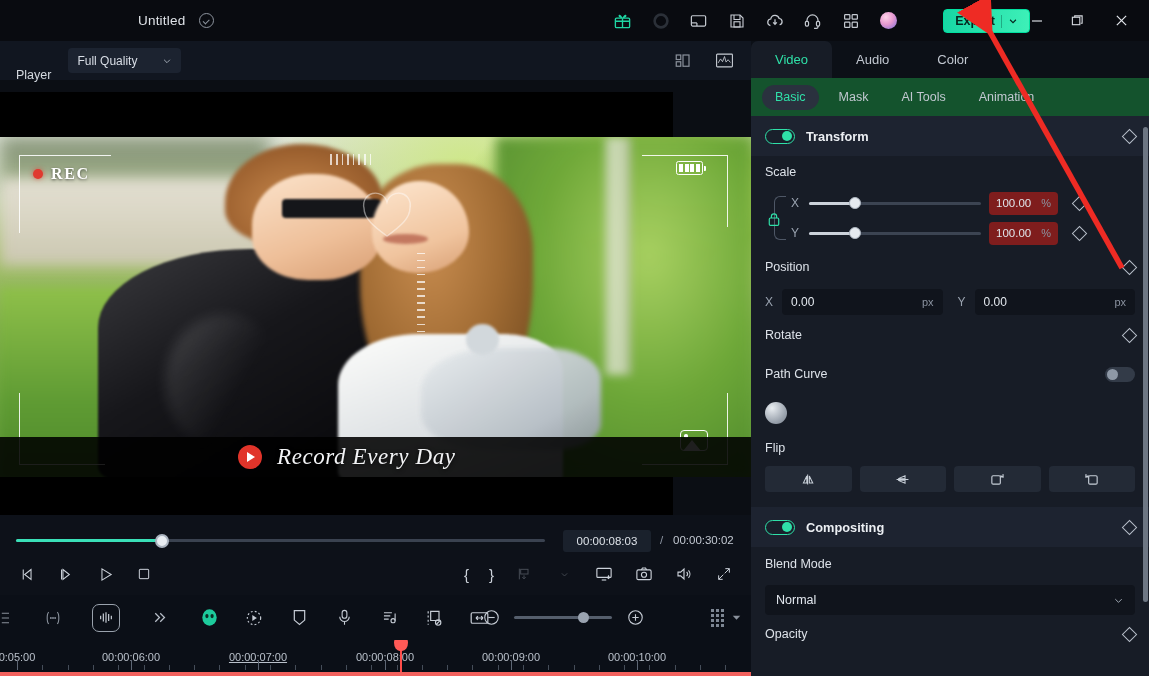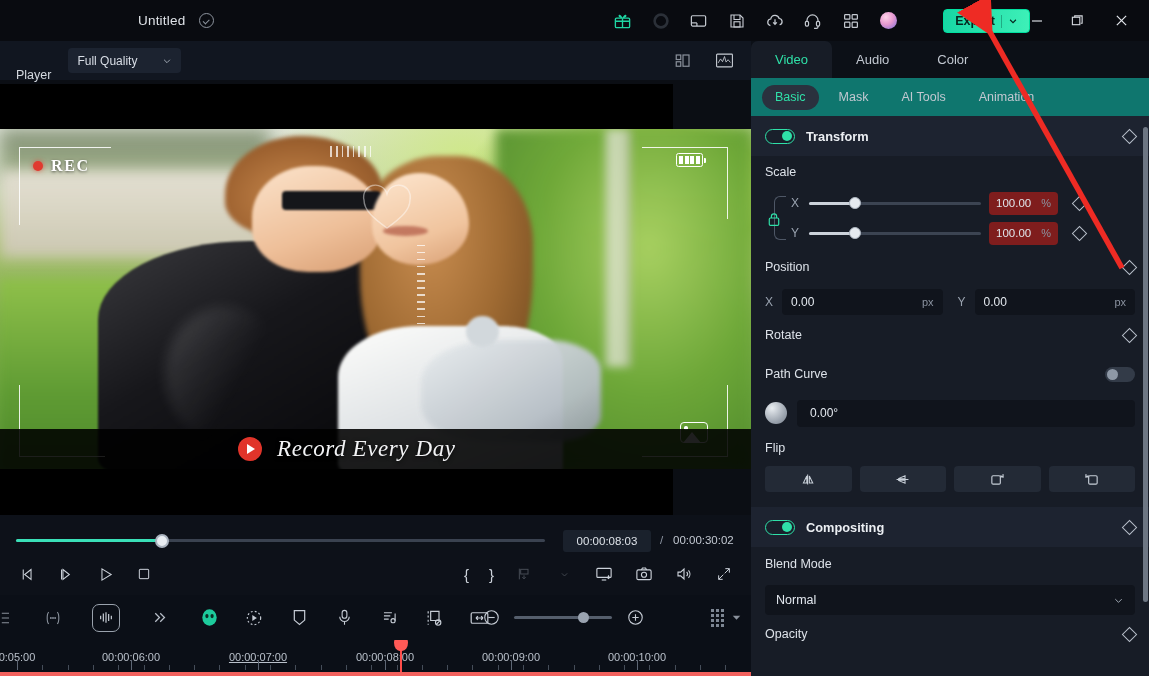--- a/index.html
+++ b/index.html
@@ -47,21 +47,21 @@
   
   .player-hdr { position: absolute; top: 41px; left: 0; width: 751px; height: 39px;
     background: #111620; display: flex; align-items: center; }
   .player-label { margin-left: 16px; font-size: 12.5px; color: #d4d9e0; margin-top: 28px; }
   .quality-sel { margin-left: 17px; width: 113px; height: 25px; background: #1c2330;
     border-radius: 4px; display: flex; align-items: center; padding: 0 9px;
     font-size: 12px; color: #d9dee6; cursor: pointer; justify-content: space-between; }
   .ph-right { position: absolute; right: 16px; display: flex; gap: 21px; align-items:center; }
 
   
-  .preview-wrap { position: absolute; top: 84px; left: 0; width: 673px; height: 435px;
+  .preview-wrap { position: absolute; top: 92px; left: 0; width: 673px; height: 435px;
     background: #000; }
   .video-stage { position: absolute; top: 45px; left: 0; width: 751px; height: 340px;
     overflow: hidden; }
   .bg-sky { position: absolute; inset: 0;
     background:
       radial-gradient(ellipse 280px 150px at 88% 18%, #b9d96a 0%, #89b845 40%, rgba(110,150,60,0) 72%),
       radial-gradient(ellipse 300px 200px at 62% 8%, #cfe88a 0%, rgba(150,190,90,0) 65%),
       linear-gradient(180deg,#dfe4d8 0%, #cbd6bc 14%, #a8c070 34%, #7fae4a 56%, #6ba33e 78%, #5d9637 100%);
   }
   .bg-wall { position: absolute; left: 0; top: 12%; width: 46%; height: 26%;
@@ -216,21 +216,21 @@
 
   
   .rpanel { position: absolute; top: 41px; right: 0; width: 398px; height: 635px;
     background: #171c26; }
   .rp-tabs { position: relative; height: 37px; background: #0c1017;
     display: flex; align-items: flex-end; }
   .rp-tab { height: 37px; padding: 0 24px; display: flex; align-items: center;
     font-size: 13px; color: #c2c8d1; cursor: pointer; }
   .rp-tab.active { background: #171c26; color: #2fe0a8; border-radius: 7px 7px 0 0; }
   .rp-subtabs { height: 38px; display: flex; align-items: center; padding-left: 11px;
-    gap: 7px; background: #0f766e; }
+    gap: 7px; background: #14532d; }
   .rp-sub { height: 25px; padding: 0 13px; display: flex; align-items: center;
     font-size: 12.5px; color: #c2c8d1; border-radius: 13px; cursor: pointer; }
   .rp-sub.active { background: #2a313e; color: #2fe0a8; }
 
   .sec-hdr { height: 40px; background: #1d2330; display: flex; align-items: center;
     padding: 0 14px; justify-content: space-between; }
   .sec-hdr-l { display: flex; align-items: center; gap: 11px; }
   .sec-title { font-size: 12.8px; color: #eceff3; font-weight: 600; }
   .toggle { width: 30px; height: 15px; border-radius: 9px; position: relative;
     cursor: pointer; }
@@ -825,23 +825,20 @@
         <span class="row-label">Rotate</span>
         <span class="kf"></span>
       </div>
 
       <div class="lbl-row" style="height:44px">
         <span class="row-label">Path Curve</span>
         <span class="toggle off"></span>
       </div>
       <div class="rotate-row">
         <span class="dial"></span>
-        <div class="rotbox">
-          <span>0.00°</span>
-        </div>
       </div>
 
       <div class="lbl-row" style="height:36px">
         <span class="row-label">Flip</span>
       </div>
       <div class="flip-row">
         <div class="flipbtn">
           <svg width="17" height="15" viewBox="0 0 20 16" fill="none" stroke="#c8cfd8" stroke-width="1.2">
             <path d="M9 2v12M8 4 4 12h4zM11 4l4 8h-4z"></path>
           </svg>

